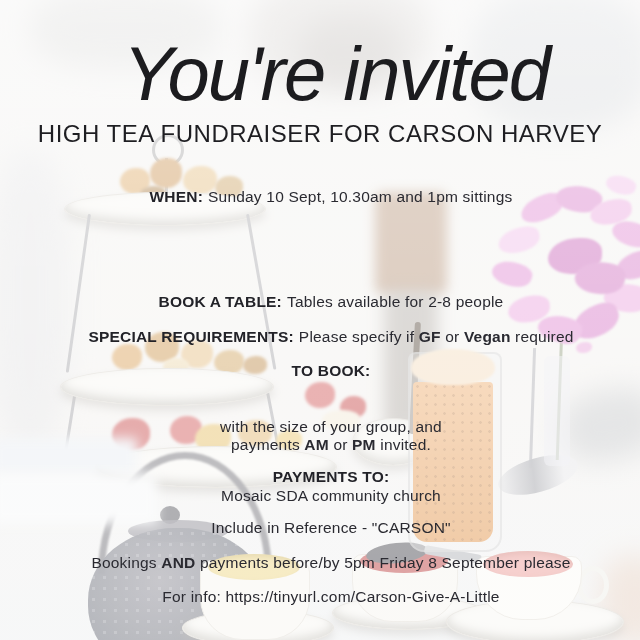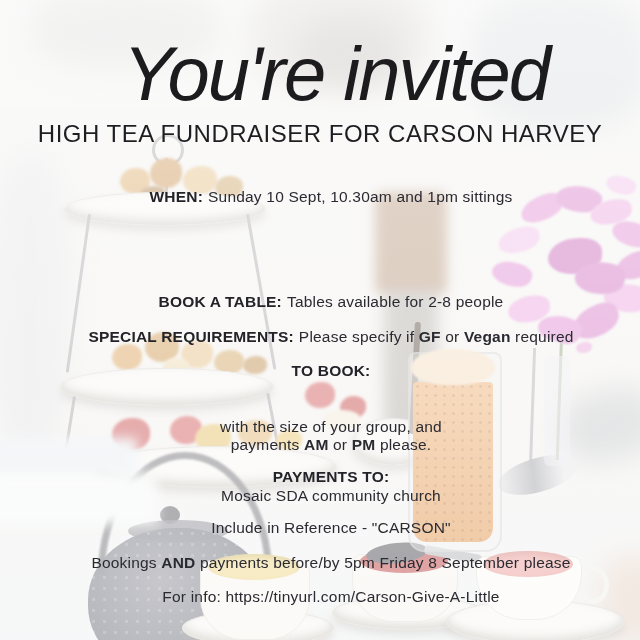--- a/index.html
+++ b/index.html
@@ -150,21 +150,21 @@
     <p class="line" style="top:281px">
       <span class="lbl">BOOK A TABLE:</span><span>Tables available for 2-8 people</span>
     </p>
     <p class="line" style="top:316px">
       <span class="lbl">SPECIAL REQUIREMENTS:</span><span>Please specify if </span><span class="b">GF</span><span> or </span><span class="b">Vegan</span><span> required</span>
     </p>
 
     <p class="line lbl" style="top:350px">TO BOOK:</p>
     <p class="line" style="top:406px">with the size of your group, and</p>
     <p class="line" style="top:424px">
-      <span>payments </span><span class="b">AM</span><span> or </span><span class="b">PM</span><span> please.</span>
+      <span>payments </span><span class="b">AM</span><span> or </span><span class="b">PM</span><span> invited.</span>
     </p>
 
     <p class="line" style="top:475px">Mosaic SDA community church</p>
     <p class="line lbl" style="top:456px">PAYMENTS TO:</p>
 
     <p class="line" style="top:507px">Include in Reference - "CARSON"</p>
     <p class="line" style="top:542px">
       <span>Bookings </span><span class="b">AND</span><span> payments before/by 5pm Friday 8 September please</span>
     </p>
     <p class="line" style="top:576px">For info: https://tinyurl.com/Carson-Give-A-Little</p>

